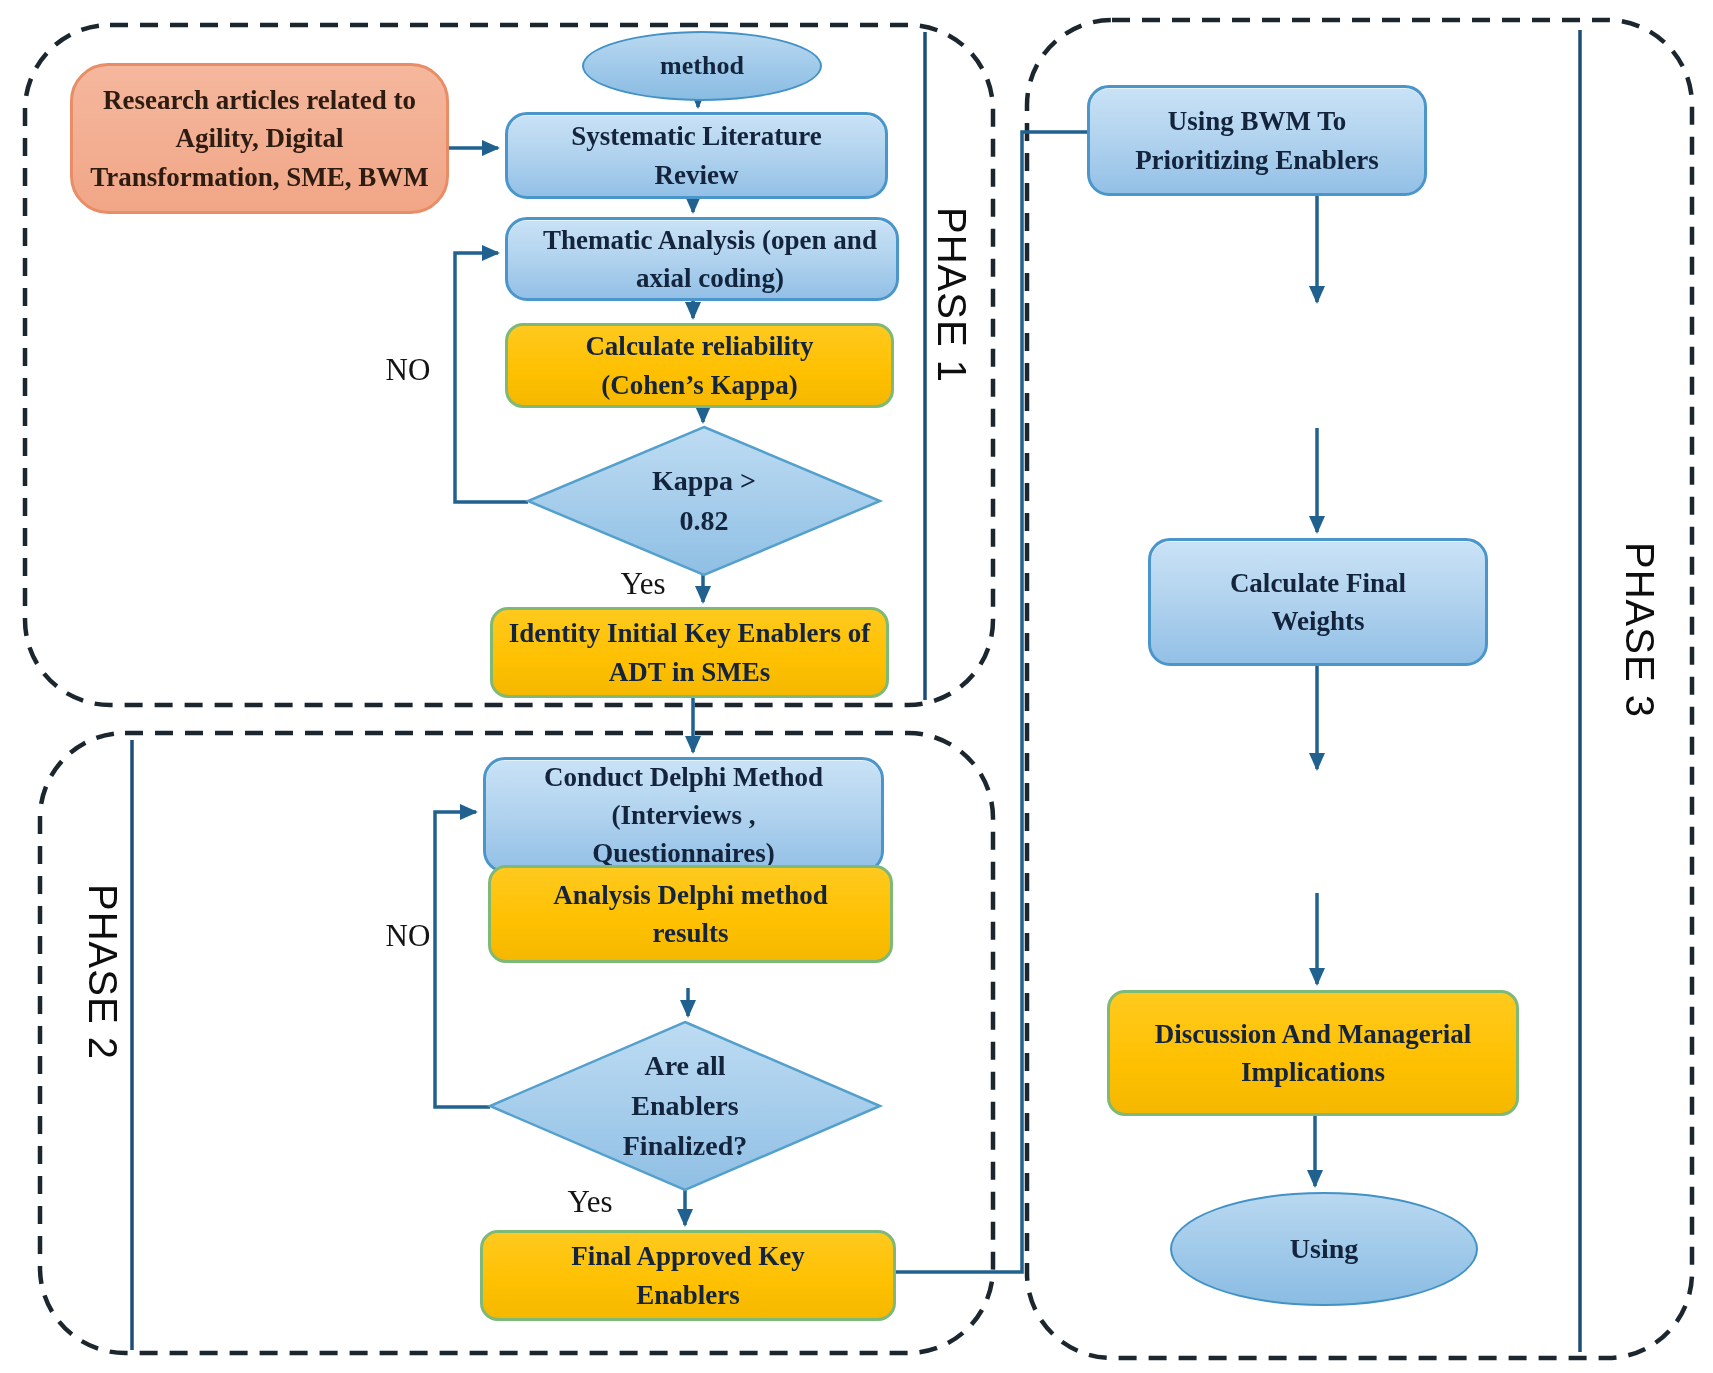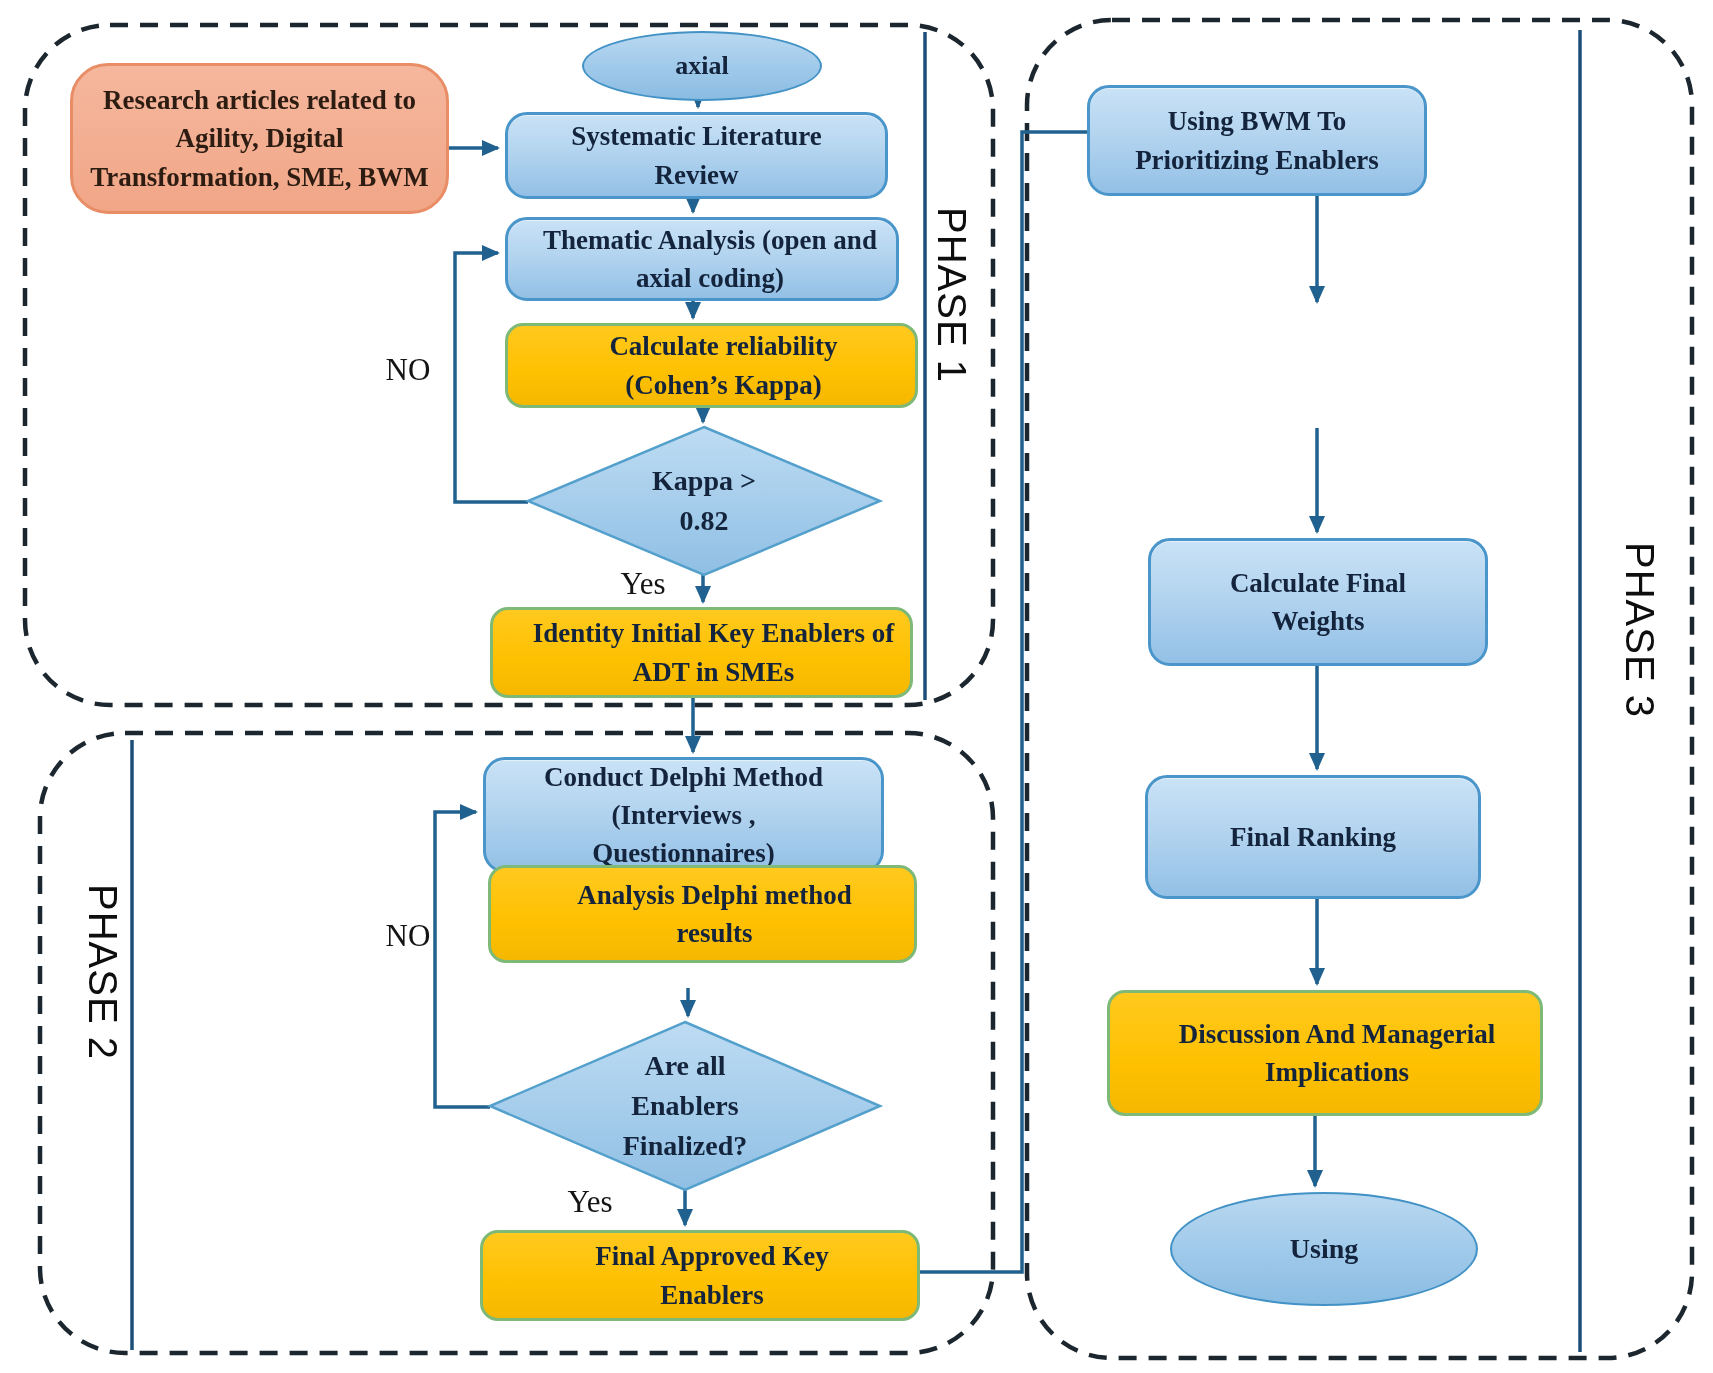--- a/index.html
+++ b/index.html
@@ -6,21 +6,21 @@
   #canvas{position:relative;width:1713px;height:1373px;background:#ffffff;overflow:hidden;
           font-family:"Liberation Serif", serif;}
   #wires{position:absolute;left:0;top:0;z-index:1;}
   .node{position:absolute;z-index:2;display:flex;align-items:center;justify-content:center;
         text-align:center;color:#13243c;font-size:27px;font-weight:700;line-height:1.42;}
   .node .txt{display:inline-block;}
   .box-blue{background:linear-gradient(180deg,#c9e2f6 0%,#b3d4ef 45%,#93c0e6 100%);
             border:3px solid #4a96ca;border-radius:22px;
             box-shadow:inset 0 1px 0 rgba(255,255,255,.5);}
   .box-gold{background:linear-gradient(180deg,#ffc91e 0%,#fec000 60%,#f5b800 100%);
-            border:3px solid #7fb977;border-radius:18px;padding-left:24px;}
+            border:3px solid #7fb977;border-radius:18px;}
   .box-pink{background:linear-gradient(180deg,#f5b79d 0%,#f1a687 100%);
             border:3px solid #e88d66;border-radius:38px;color:#2d1c12;}
   .ellipse{border-radius:50%;background:linear-gradient(180deg,#b9d8f0 0%,#9cc7e9 60%,#8abce2 100%);
            border:2.5px solid #4292c6;}
   .dlabel{background:transparent;border:none;font-size:28px;}
   .tag{position:absolute;z-index:3;color:#141414;font-size:31px;font-weight:400;
        font-family:"Liberation Serif", serif;text-align:center;}
   .plabel{position:absolute;z-index:3;width:210px;height:46px;display:flex;align-items:center;
           justify-content:center;transform:rotate(90deg);font-family:"Liberation Sans", sans-serif;
           font-size:40px;font-weight:400;color:#0e0e0e;letter-spacing:1px;white-space:nowrap;}
@@ -70,21 +70,21 @@
 
     <polygon points="704,427 880,501 704,575 528,501" fill="url(#diamondGrad)" stroke="#54a0cc" stroke-width="2.5"></polygon>
     <polygon points="685,1022 880,1106 685,1190 490,1106" fill="url(#diamondGrad)" stroke="#54a0cc" stroke-width="2.5"></polygon>
   </svg>
 
   <div class="node box-pink" style="left:70px;top:63px;width:373px;height:145px;justify-content:center;">
     <span class="txt" style="max-width:345px;">Research articles related to Agility, Digital Transformation, SME, BWM</span>
   </div>
 
   <div class="node ellipse" style="left:582px;top:31px;width:236px;height:66px;font-size:26px;">
-    <span class="txt">axial</span>
+    <span class="txt">method</span>
   </div>
 
   <div class="node box-blue" style="left:505px;top:112px;width:377px;height:81px;">
     <span class="txt" style="max-width:310px;">Systematic Literature Review</span>
   </div>
 
   <div class="node box-blue" style="left:505px;top:217px;width:372px;height:78px;padding-left:16px;">
     <span class="txt" style="max-width:335px;">Thematic Analysis (open and axial coding)</span>
   </div>
 
@@ -128,23 +128,20 @@
 
   <div class="node box-blue" style="left:1087px;top:85px;width:334px;height:105px;">
     <span class="txt" style="max-width:290px;">Using BWM To Prioritizing Enablers</span>
   </div>
 
 
   <div class="node box-blue" style="left:1148px;top:538px;width:334px;height:122px;">
     <span class="txt" style="max-width:220px;">Calculate Final Weights</span>
   </div>
 
-  <div class="node box-blue" style="left:1145px;top:775px;width:330px;height:118px;">
-    <span class="txt" style="max-width:280px;">Final Ranking</span>
-  </div>
 
   <div class="node box-gold" style="left:1107px;top:990px;width:406px;height:120px;">
     <span class="txt" style="max-width:380px;">Discussion And Managerial Implications</span>
   </div>
 
   <div class="node ellipse" style="left:1170px;top:1192px;width:304px;height:110px;font-size:28px;">
     <span class="txt">Using</span>
   </div>
 
   <div class="plabel" style="left:1535px;top:607px;">PHASE 3</div>

